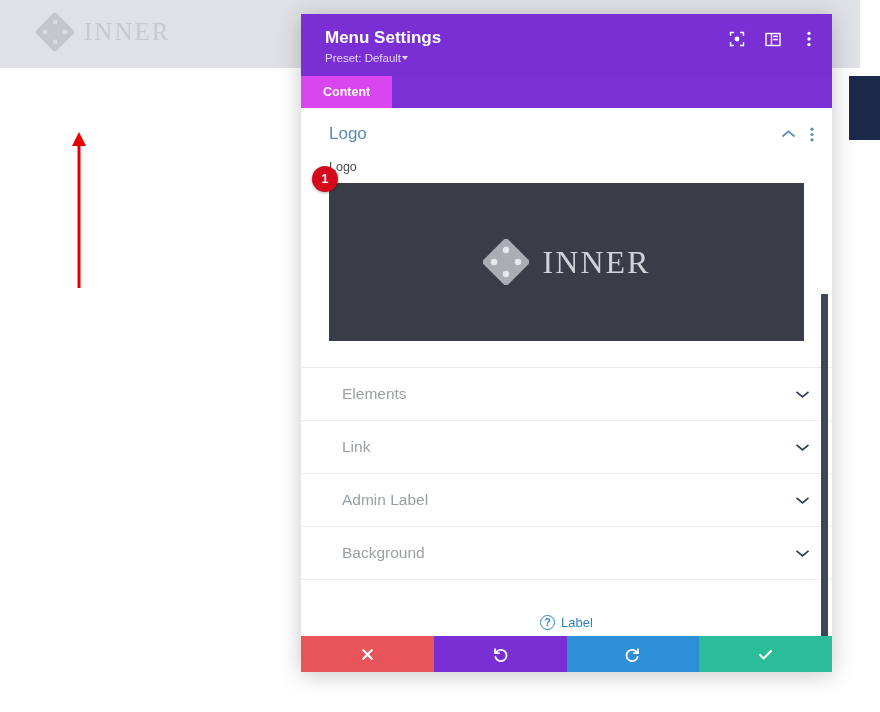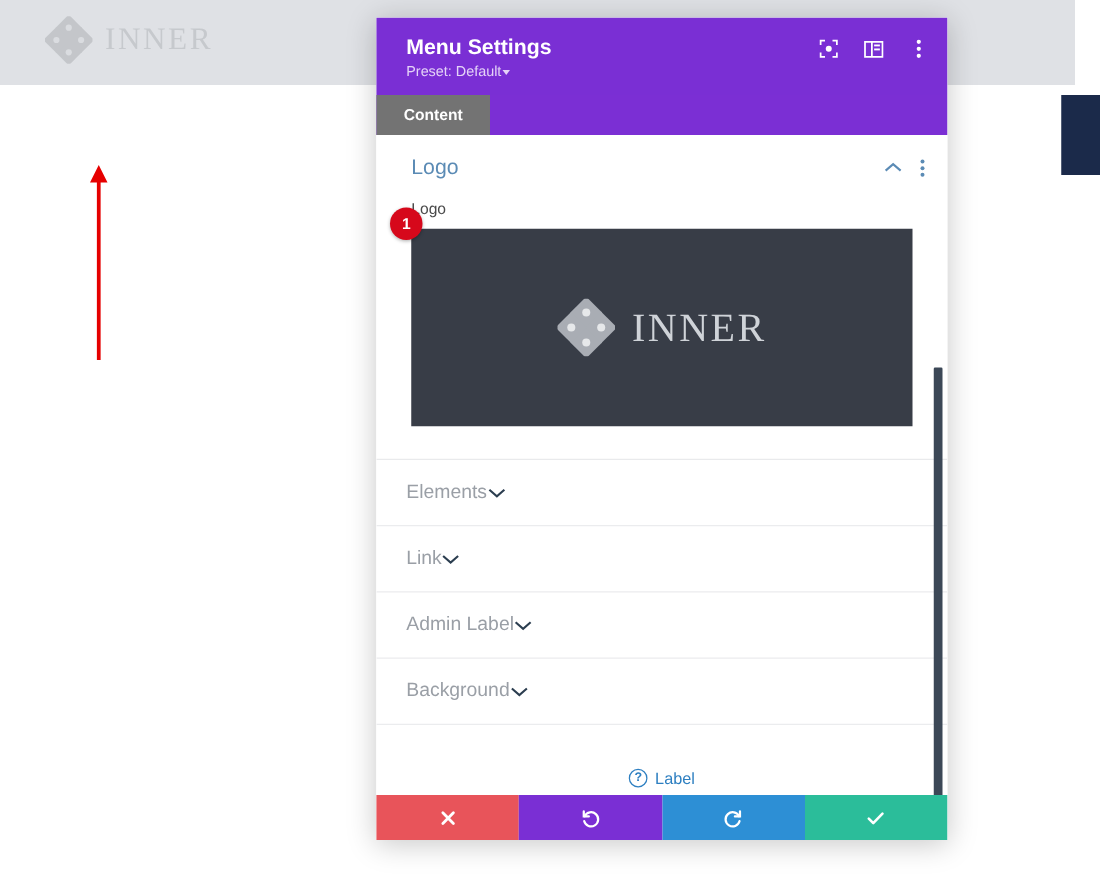--- a/index.html
+++ b/index.html
@@ -29,42 +29,42 @@
     position: absolute; left: 849px; top: 76px; width: 31px; height: 64px;
     background: #1b2a4a;
   }
   .bg-body { position: absolute; left:0; top:68px; width: 880px; height: 644px; background:#fff; }
 
   
   .arrow { position: absolute; left: 62px; top: 130px; width: 34px; height: 160px; }
 
   
   .modal {
-    position: absolute; left: 301px; top: 14px; width: 457px; height: 658px;
+    position: absolute; left: 301px; top: 14px; width: 531px; height: 658px;
     background: #ffffff;
     box-shadow: 0 3px 22px rgba(0,0,0,.22);
     display: flex; flex-direction: column;
     overflow: hidden;
   }
   .modal-head { background: #7a2fd4; padding: 14px 18px 10px 24px; position: relative; }
   .modal-title { color:#fff; font-size: 17px; font-weight: bold; line-height: 20px; }
   .modal-preset {
     color: #e4d3f7; font-size: 11.5px; margin-top: 4px; cursor: pointer;
     display: inline-flex; align-items: center; gap: 1px;
   }
   .caret-dn { width:0;height:0;border-left:3.5px solid transparent;border-right:3.5px solid transparent;border-top:4px solid #e4d3f7; display:inline-block; }
   .head-icons { position: absolute; right: 14px; top: 16px; display: flex; align-items: center; gap: 18px; }
   .head-icons .ic { cursor: pointer; display:flex; align-items:center; justify-content:center; width:18px; height:18px; }
 
   .tabs { background: #7b2fd4; display: flex; height: 32px; }
   .tab {
     color: #fff; font-size: 12.5px; font-weight: bold;
     padding: 0 22px; height: 32px; line-height: 32px; cursor: pointer;
   }
-  .tab.active { background: #737373; }
+  .tab.active { background: #d946ef; }
 
   .panel-body { flex: 1; position: relative; overflow: hidden; background: #fff; }
 
   .sec-open-head {
     display: flex; align-items: center; justify-content: space-between;
     padding: 16px 18px 10px 28px;
   }
   .sec-open-title { color: #5b8bb5; font-size: 17px; }
   .sec-open-icons { display: flex; align-items: center; gap: 14px; color:#5b8bb5; }
   .sec-open-icons span { cursor: pointer; display:flex; }
@@ -85,22 +85,22 @@
     position: absolute; left: -17px; top: -17px;
     width: 26px; height: 26px; border-radius: 50%;
     background: #d6081b; color: #fff; font-size: 12.5px; font-weight: bold;
     display: flex; align-items: center; justify-content: center;
     box-shadow: 0 1px 3px rgba(0,0,0,.3);
   }
 
   .spacer-rule { margin-top: 26px; border-top: 1px solid #e9eaec; }
 
   .acc-row {
-    display: flex; align-items: center; justify-content: flex-start;
-    padding: 0 22px 0 24px; height: 53px;
+    display: flex; align-items: center; justify-content: space-between;
+    padding: 0 22px 0 41px; height: 53px;
     border-bottom: 1px solid #ebecee; cursor: pointer;
   }
   .acc-title { color: #9a9fa6; font-size: 15.5px; }
   .acc-chev { color: #2c3e50; display:flex; }
 
   .help-link {
     position: absolute; left: 0; right: 0; bottom: 6px;
     display: flex; align-items: center; justify-content: center; gap: 6px;
     color: #2d7fc1; font-size: 13px; cursor: pointer;
   }

